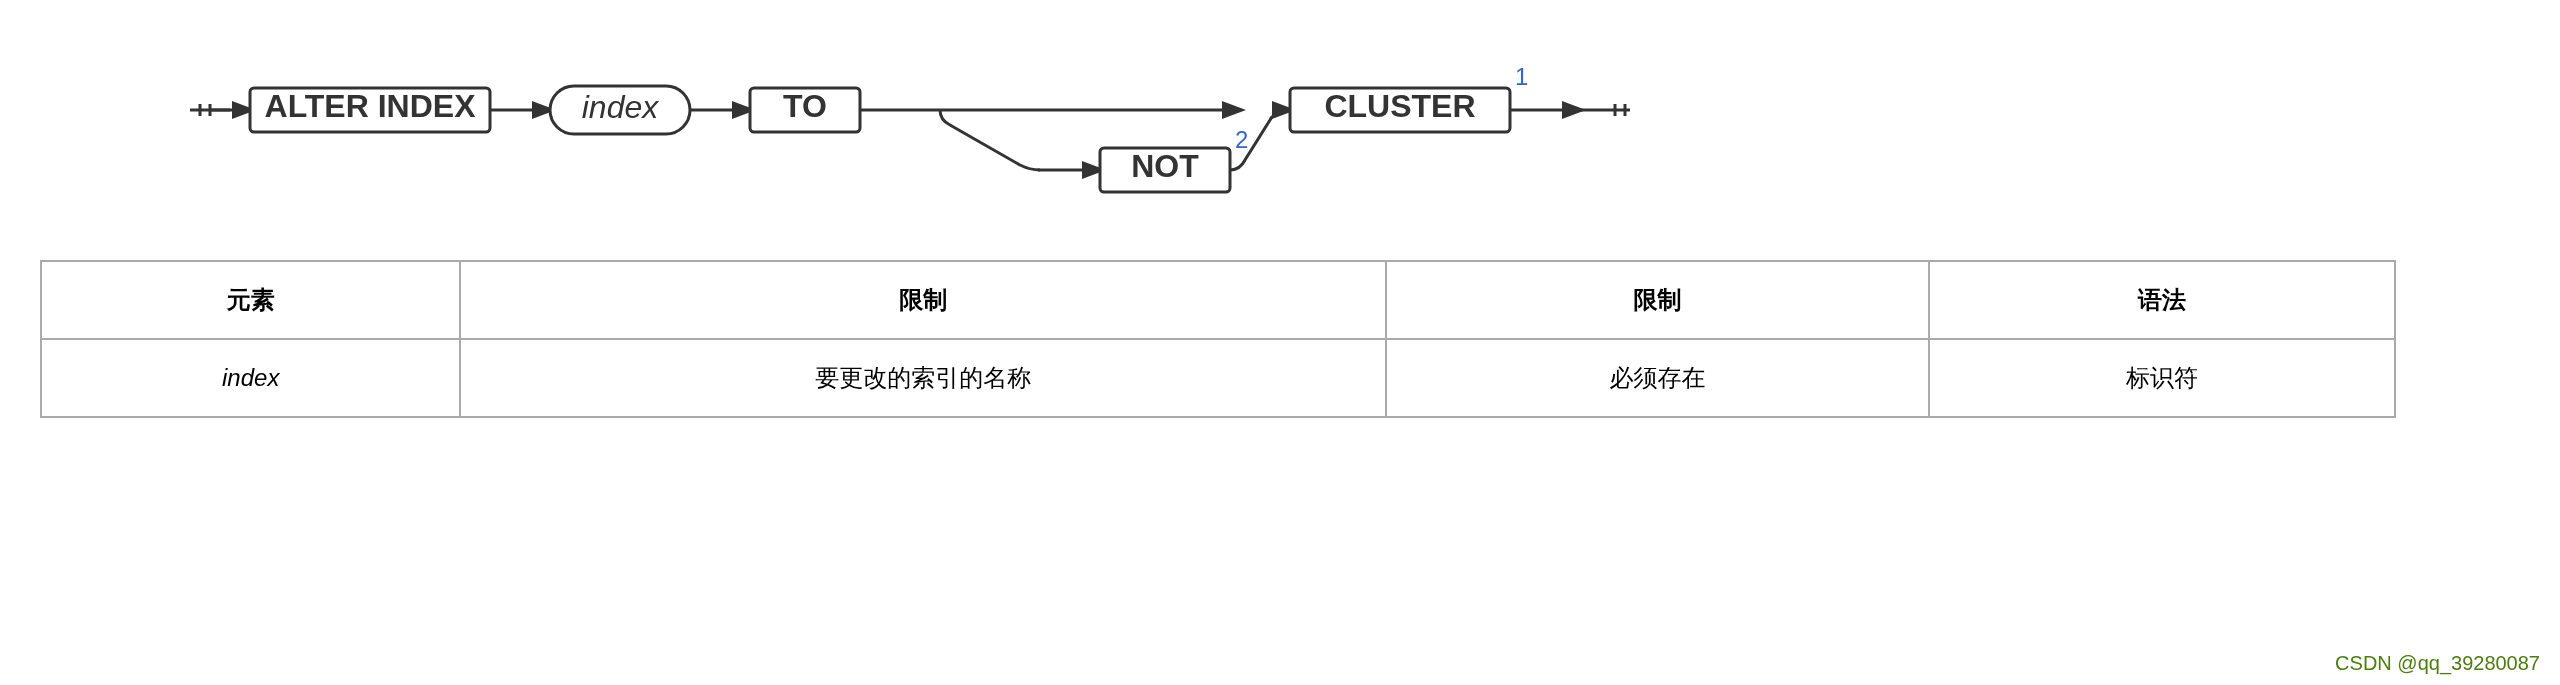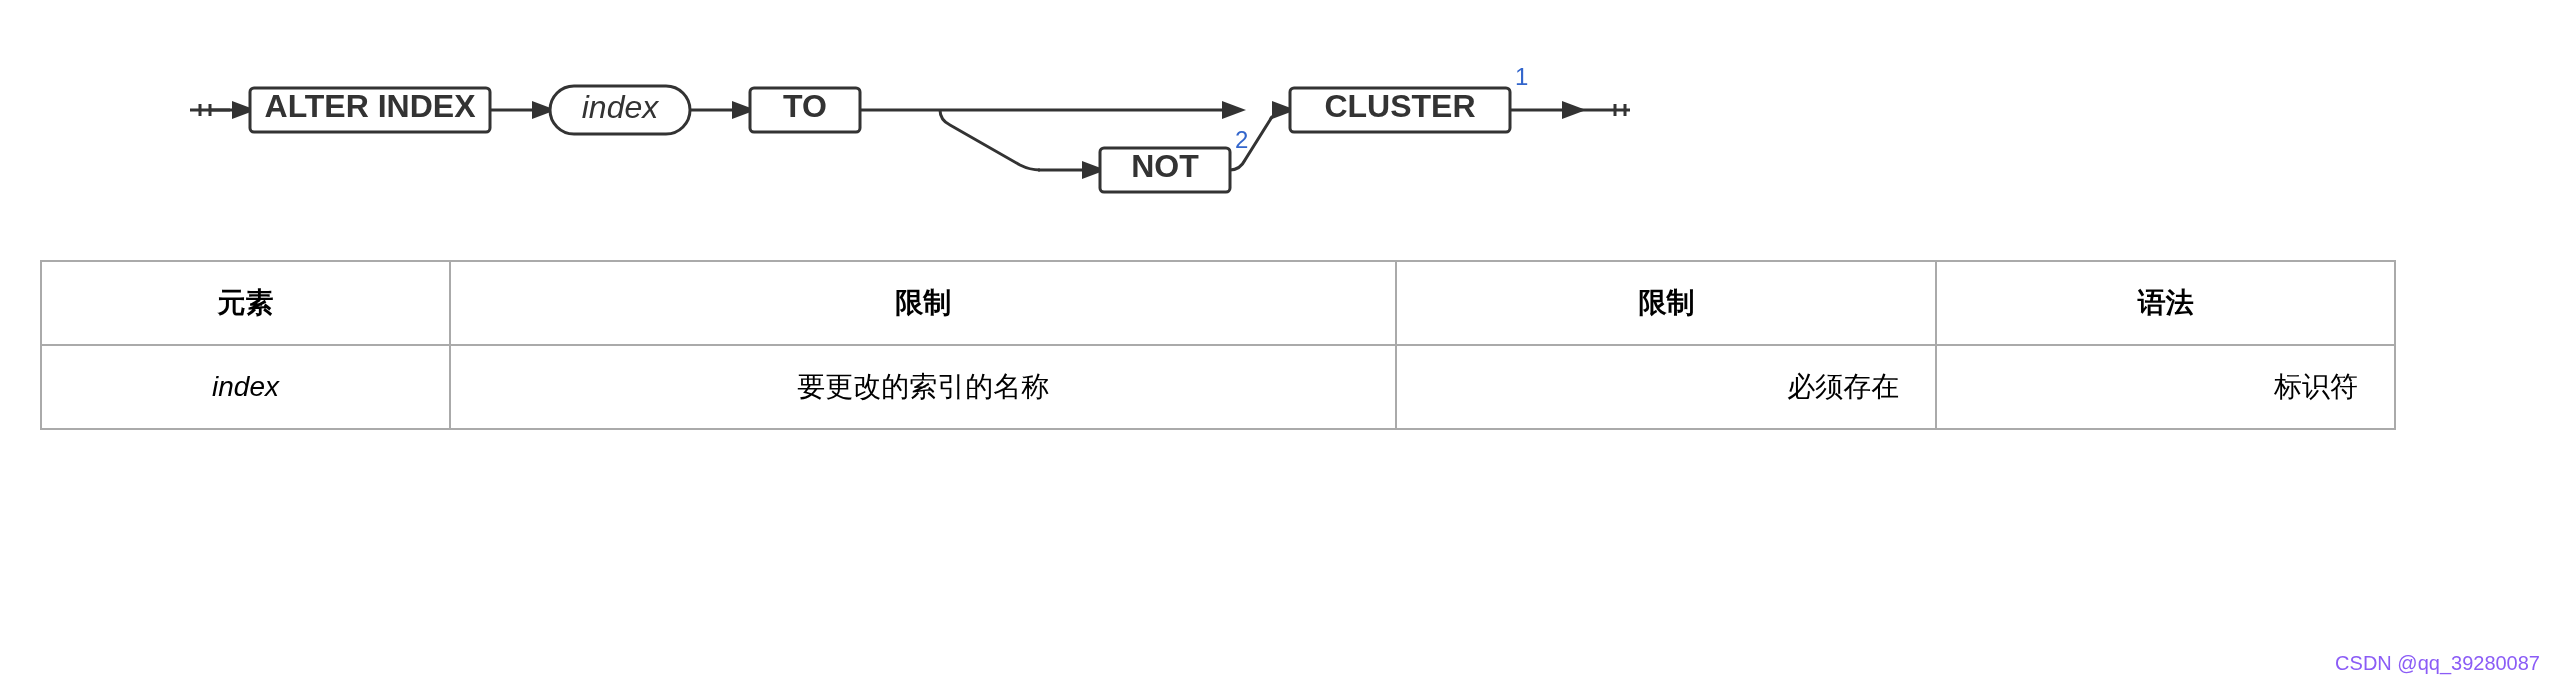--- a/index.html
+++ b/index.html
@@ -21,21 +21,21 @@
 
     svg.diagram {
       width: 100%;
       height: 200px;
     }
 
     
     .syntax-table {
       border-collapse: collapse;
       width: 95%;
-      font-size: 28px;
+      font-size: 24px;
     }
     .syntax-table th, .syntax-table td {
       border: 2px solid #aaa;
       padding: 22px 36px;
       text-align: center;
     }
     .syntax-table th {
       font-weight: bold;
       background: #fff;
     }
@@ -44,30 +44,30 @@
       text-align: center;
     }
     .syntax-table td:not(:first-child) {
       text-align: center;
     }
     .syntax-table td:first-child {
       text-align: center;
     }
     .syntax-table td:nth-child(3),
     .syntax-table td:nth-child(4) {
-      text-align: right;
+      text-align: center;
     }
 
     
     .watermark {
       position: fixed;
       bottom: 10px;
       right: 20px;
       font-size: 20px;
-      color: #8b5cf6;
+      color: #4d7c0f;
     }
   </style>
 </head>
 <body>
 
 <div class="diagram-container">
   <svg class="diagram" viewBox="0 0 2200 200" preserveAspectRatio="xMidYMid meet">
 
     <defs>
       <marker id="arr" markerWidth="8" markerHeight="8" refX="6" refY="3" orient="auto">

